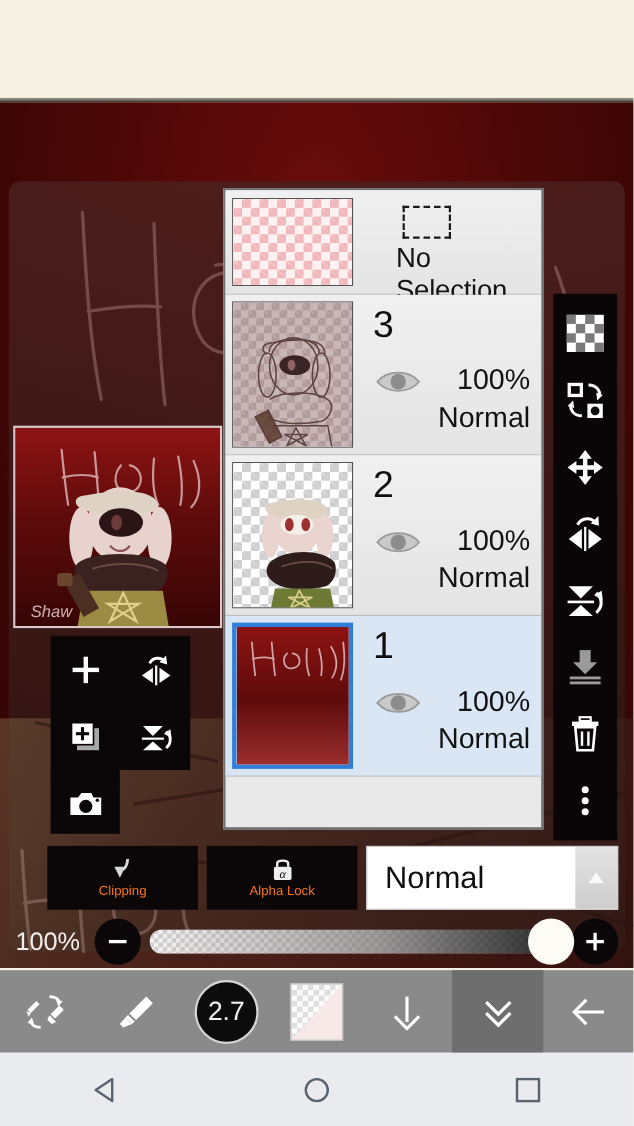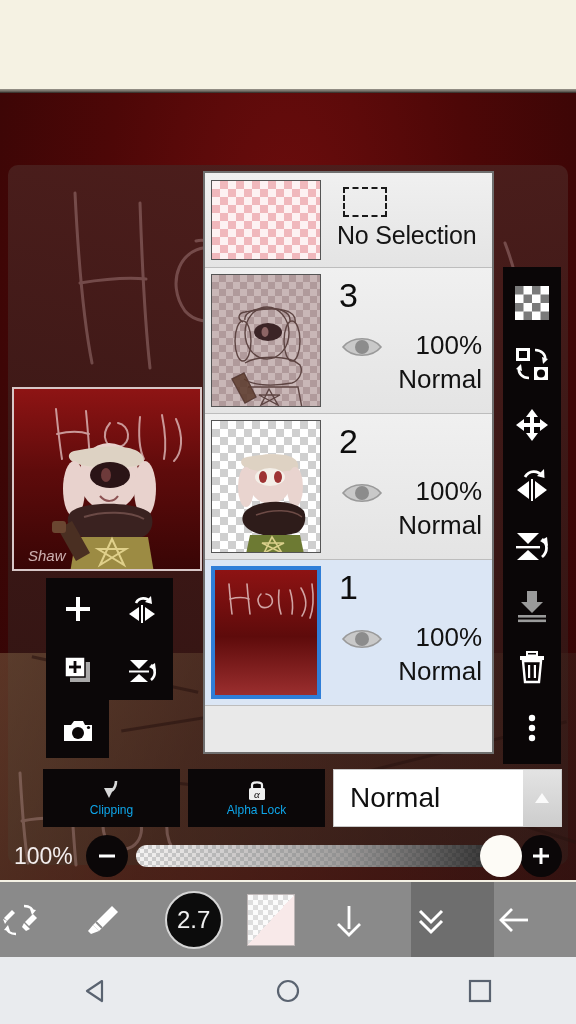--- a/index.html
+++ b/index.html
@@ -73,21 +73,21 @@
   .layer-row{
     display:flex; align-items:center;
     border-bottom:1px solid #bdbdbd;
     background:linear-gradient(to bottom,#f0f0f0 0%,#e4e4e4 100%);
     position:relative;
     padding:4px 0 4px 6px;
   }
   .layer-row.selected{
     background:#dbe6f5;
   }
-  .row-selection{ height:95px; }
+  .row-selection{ height:95px;gap:23px; }
   .row-layer{ height:146px; }
   .row-bg{ height:58px; border-bottom:none; align-items:center; padding-left:10px; }
 
   .thumb{
     width:110px; height:100%;
     border:1px solid #555;
     flex:0 0 110px;
     position:relative; overflow:hidden;
     background:#fff;
   }
@@ -197,21 +197,21 @@
 
   
   .clip-btn, .alpha-btn{
     position:absolute; height:58px;
     background:#0b0708;
     display:flex; flex-direction:column; align-items:center; justify-content:center;
     gap:2px;
   }
   .clip-btn{ left:43px; top:769px; width:137px; }
   .alpha-btn{ left:188px; top:769px; width:137px; }
-  .cb-label{ font-size:12px; color:#0ea5e9;text-align:right; }
+  .cb-label{ font-size:12px; color:#f97316;text-align:right; }
   .cb-ico svg{ width:24px; height:22px; display:block; }
 
   .blend-select{
     position:absolute; left:333px; top:769px; width:229px; height:58px;
     background:#fff; display:flex; align-items:center;
     border:1px solid #c9c9c9;
   }
   .blend-select .bs-text{
     flex:1; padding-left:16px; font-size:28px; color:#101010;
   }
@@ -251,21 +251,21 @@
     width:42px; height:42px; border-radius:50%; background:#fdfbf6;
   }
 
   
   .apptoolbar{
     position:absolute; left:0; top:882px; width:576px; height:75px;
     background:#8a8a8a;
     display:flex; align-items:center;
   }
   .at-btn{
-    flex:1; height:100%; display:flex; align-items:center; 
+    flex:1; height:100%; display:flex; align-items:center; justify-content:center;
   }
   .at-btn.active{ background:#6e6e6e; }
   .at-btn svg{ width:40px; height:40px; }
   .brush-size{
     width:58px; height:58px; border-radius:50%;
     background:#0c0c0c; border:2px solid #d6d6d6;
     display:flex; align-items:center; justify-content:center;
     font-size:24px; color:#f2f2f2;
     text-shadow:-1px -1px 0 #111,1px -1px 0 #111,-1px 1px 0 #111,1px 1px 0 #111;
   }

